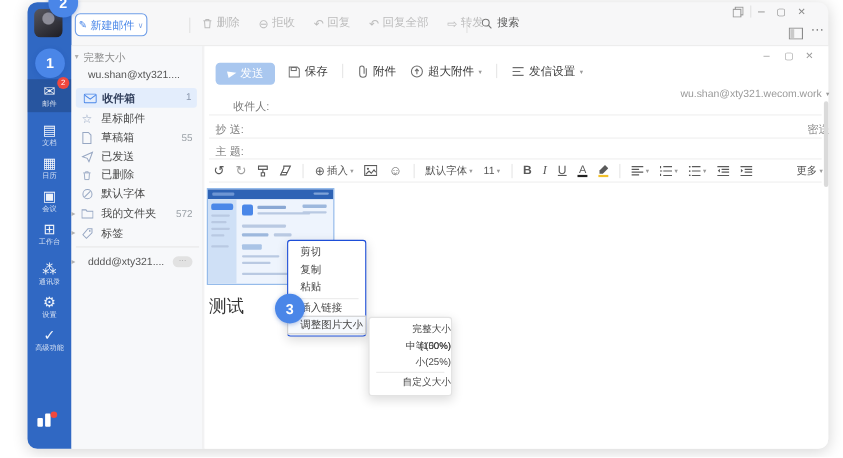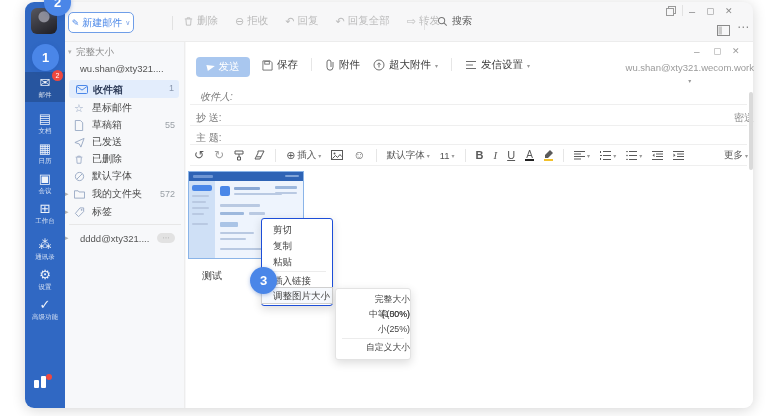--- a/index.html
+++ b/index.html
@@ -55,43 +55,43 @@
   .cw-btn { position:absolute; color:#9c9c9c; font-size:9px; cursor:pointer; }
   .send-btn { position:absolute; left:196px; top:57px; width:54px; height:20px; background:#a9c7ef;
     border-radius:4px; color:#fff; font-size:10.5px; display:flex; align-items:center;
     justify-content:center; gap:4px; cursor:pointer; }
   .plane { width:0; height:0; border-left:8px solid #fff; border-top:3px solid transparent;
     border-bottom:3px solid transparent; transform:rotate(-14deg); display:inline-block; }
   .ct-item { display:flex; align-items:center; gap:4px; color:#3c3c3c; font-size:10.5px; cursor:pointer; }
   .ct-item svg { color:#6f6f6f; }
   .compose-toolbar { position:absolute; left:262px; top:58px; display:flex; align-items:flex-start; gap:13px; }
   .v-sep { width:1px; height:13px; background:#e6e6e6; }
-  .acct-right { position:absolute; right:12px; top:62px; font-size:9.5px; color:#9a9a9a;
-    display:flex; gap:4px; align-items:center; cursor:pointer;flex-direction:column; }
+  .acct-right { position:absolute; right:12px; top:80px; font-size:9.5px; color:#9a9a9a;
+    display:flex; gap:4px; align-items:center; cursor:pointer; }
 
   .field-label { position:absolute; font-size:10px; color:#7a7a7a; }
   .f-div { position:absolute; left:190px; width:557px; height:1px; background:#efefef; }
   .bcc-link { position:absolute; right:12px; top:111px; font-size:10px; color:#8c8c8c; cursor:pointer; }
 
   .fmt-bar { position:absolute; left:194px; top:147px; width:554px; height:16px; display:flex;
     align-items:center; gap:10px; color:#5a5a5a; font-size:11px; }
   .fmt-bar .fi { display:flex; align-items:center; gap:2px; cursor:pointer; }
   .fmt-bar .dim { color:#a0a0a0; }
   .fmt-caret { font-size:6px; color:#9a9a9a; }
   .fmt-dd { font-size:9.5px; color:#555; }
   .colorbar { display:inline-block; width:9px; height:2px; background:#222; margin-top:-2px; }
   .colorbar.y { background:#f2c12c; }
 
   .thumb { position:absolute; left:189px; top:172px; width:114px; height:86px; background:#eef4fd;
     outline:1px solid #8ab4e8; overflow:hidden; cursor:pointer; }
   .thumb .th-top { position:absolute; left:0; top:0; width:114px; height:9px; background:#2e63b5; }
   .thumb .th-side { position:absolute; left:0; top:9px; width:26px; height:77px; background:#cfe0f6; }
   .tbar { position:absolute; background:#b9c9e2; height:2px; border-radius:1px; }
   .tbar.b { background:#98b6de; }
-  .body-text { position:absolute; left:202px; top:269px; font-size:10px; color:#333; }
+  .body-text { position:absolute; left:190px; top:269px; font-size:16px; color:#333; }
 
   .scrollbar { position:absolute; left:749px; top:92px; width:4px; height:78px; background:#dadada;
     border-radius:2px; }
 
   .menu { position:absolute; left:261px; top:218px; width:72px; height:88px; background:#fff;
     border:1px solid #1d4ed8; border-radius:3px; box-shadow:0 3px 10px rgba(0,0,0,.14); z-index:40; }
   .menu-item { height:16px; line-height:16px; padding-left:11px; font-size:9.5px; color:#444; cursor:pointer; }
   .menu-div { height:1px; background:#ececec; margin:1px 6px; }
   .menu-hl { position:absolute; left:261px; top:287px; width:72px; height:17px; background:#f6f9fd;
     border:1px solid #cfcfcf; font-size:9.5px; color:#444; line-height:15px; padding-left:11px;
@@ -340,21 +340,21 @@
       <span>发信设置</span>
       <span class="fmt-caret">▾</span>
     </span>
   </div>
 
   <div class="acct-right">
     <span>wu.shan@xty321.wecom.work</span>
     <span class="fmt-caret">▾</span>
   </div>
 
-  <div class="field-label" style="left:200px;top:90px;font-style:italic;">收件人:</div>
+  <div class="field-label" style="left:212px;top:90px;">收件人:</div>
   <div class="abs" style="left:240px;top:86px;width:440px;height:16px;"></div>
   <div class="f-div" style="top:104px;"></div>
 
   <div class="field-label" style="left:196px;top:111px;">抄 送:</div>
   <div class="abs" style="left:240px;top:107px;width:440px;height:16px;"></div>
   <div class="bcc-link">密送</div>
   <div class="f-div" style="top:125px;"></div>
 
   <div class="field-label" style="left:196px;top:131px;">主 题:</div>
   <div class="abs" style="left:240px;top:127px;width:480px;height:16px;"></div>

